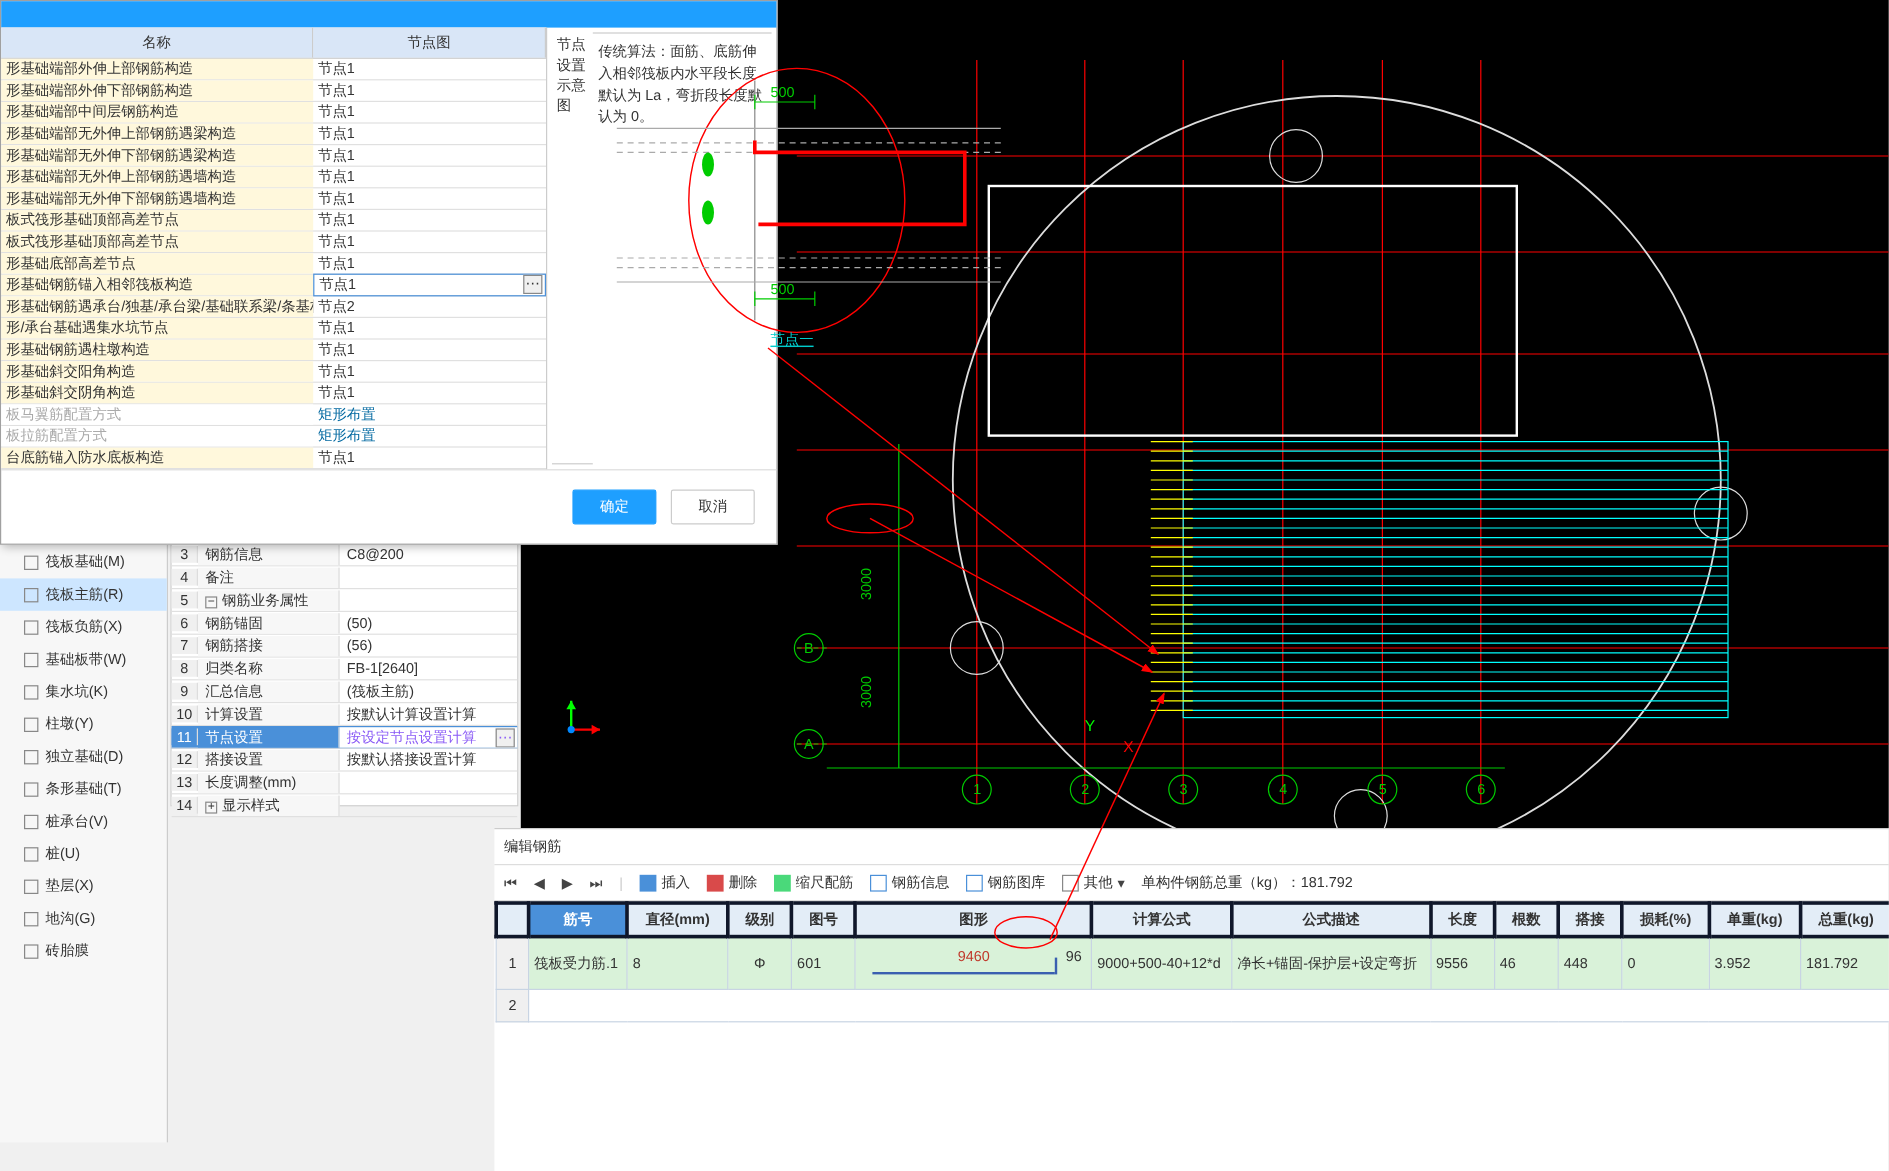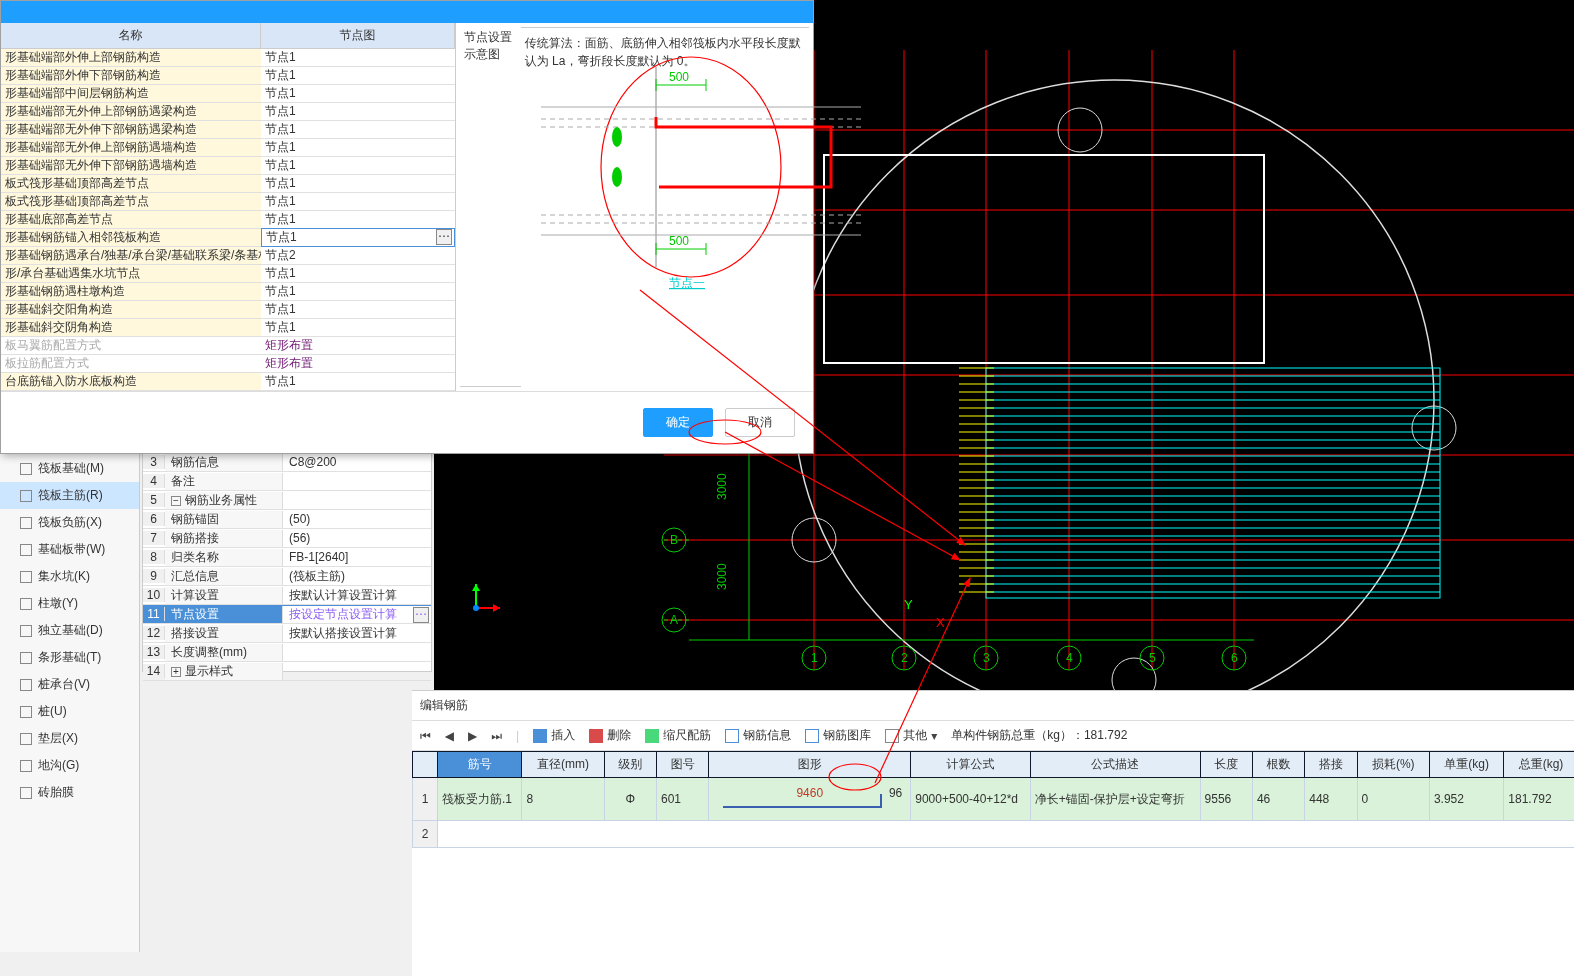--- a/index.html
+++ b/index.html
@@ -1,30 +1,30 @@
 <!DOCTYPE html>
 <html><head>
 <meta charset="utf-8">
 <style>
 *{box-sizing:border-box;margin:0;padding:0;font-family:"Microsoft YaHei",Arial,sans-serif;font-size:12px;color:#333}
 body{background:#f0f0f0;width:1574px;height:976px;position:relative;overflow:hidden}
-.dialog{position:absolute;left:0;top:0;width:814px;background:#fff;border:1px solid #a0a0a0;z-index:100;box-shadow:2px 2px 8px rgba(0,0,0,.3)}
+.dialog{position:absolute;left:0;top:0;width:648px;background:#fff;border:1px solid #a0a0a0;z-index:100;box-shadow:2px 2px 8px rgba(0,0,0,.3)}
 .dlg-title{height:22px;background:#1e9fff}
 .dlg-body{display:flex}
 .grid{width:455px;border-right:1px solid #ccc}
 .grid-hdr{display:flex;background:#e8e8e8;border-bottom:1px solid #ccc}
 .grid-hdr div{padding:4px 6px;text-align:center;border-right:1px solid #ccc;background:#d9e6f7}
 .gh-name{width:260px}.gh-node{flex:1}
 .grid-row{display:flex;border-bottom:1px solid #e0e0e0;height:18px;align-items:center}
 .grid-row .c1{width:260px;padding:0 4px;background:#fff8dc;overflow:hidden;white-space:nowrap}
 .grid-row .c2{flex:1;padding:0 4px}
 .grid-row.sel .c2{border:1px solid #4a90d9;position:relative}
 .grid-row.sel .c2::after{content:"⋯";position:absolute;right:2px;top:0;border:1px solid #888;width:14px;height:14px;text-align:center;line-height:12px;background:#f0f0f0}
 .grid-row.disabled .c1{color:#aaa;background:#fff}
-.grid-row.disabled .c2{color:#701a75}
+.grid-row.disabled .c2{color:#0369a1}
 .preview{flex:1;padding:4px;display:flex;flex-direction:row}
 .pv-title{padding:2px 4px;border-bottom:1px solid #ccc}
 .pv-img{flex:1;background:#000;position:relative;min-height:280px}
 .pv-desc{padding:6px 4px;line-height:1.5;border-top:1px solid #ccc}
 .dlg-btns{display:flex;justify-content:flex-end;gap:12px;padding:16px 18px;border-top:1px solid #ddd}
 .btn{padding:5px 22px;border:1px solid #ccc;background:#fff;cursor:pointer;border-radius:2px}
 .btn.primary{background:#1e9fff;color:#fff;border-color:#1e9fff}
 
 .left-panel{position:absolute;left:0;top:428px;width:140px;height:524px;background:#f7f7f7;border-right:1px solid #ccc}
 .comp-item{padding:5px 8px 5px 20px;cursor:pointer;display:flex;align-items:center;gap:6px}
@@ -45,21 +45,21 @@
 .viewport{position:absolute;left:434px;top:0;width:1140px;height:690px;background:#000;z-index:1}
 .axis-y{position:absolute;left:470px;bottom:78px;color:#0f0;font-size:13px}
 .axis-x{position:absolute;left:502px;bottom:60px;color:#f00;font-size:13px}
 
 .bottom-panel{position:absolute;left:412px;top:690px;width:1310px;height:286px;background:#fff;border-top:1px solid #ccc}
 .bp-title{padding:6px 8px;border-bottom:1px solid #ddd}
 .bp-toolbar{display:flex;align-items:center;gap:14px;padding:6px 8px;border-bottom:1px solid #ddd;flex-wrap:wrap}
 .tb-item{display:flex;align-items:center;gap:4px;cursor:pointer;color:#444}
 .tb-ico{width:14px;height:14px;display:inline-block}
 .bp-table{width:100%;border-collapse:collapse}
-.bp-table th{background:#e3edf7;border:1px solid #0f172a;padding:4px 12px;font-weight:normal;white-space:nowrap}
+.bp-table th{background:#e3edf7;border:3px solid #0f172a;padding:4px 12px;font-weight:bold;white-space:nowrap}
 .bp-table th.h1{background:#4a90d9;color:#fff}
 .bp-table td{border:1px solid #c8d4e3;padding:6px 4px;background:#d9f2d9;text-align:left;vertical-align:middle;white-space:nowrap}
 .bp-table td.num{background:#f0f0f0;text-align:center;width:18px}
 .shape-cell{position:relative;height:30px;min-width:180px}
 .shape-line{position:absolute;left:10px;right:26px;bottom:6px;height:2px;background:#3a5fb0}
 .shape-hook{position:absolute;right:24px;bottom:6px;width:2px;height:14px;background:#3a5fb0}
 
 svg{position:absolute}
 .arrow{stroke:#f00;stroke-width:1.2}
 .circ{fill:none;stroke:#f00;stroke-width:1.2}

